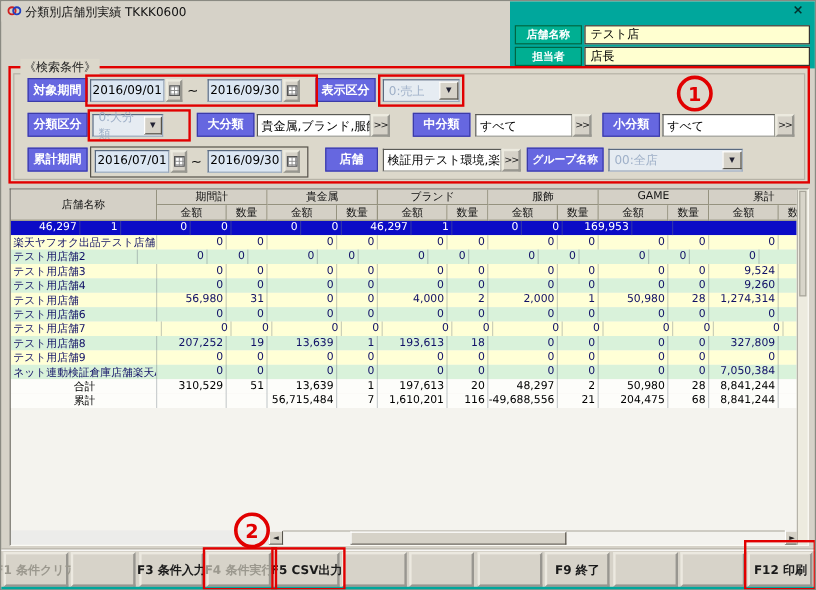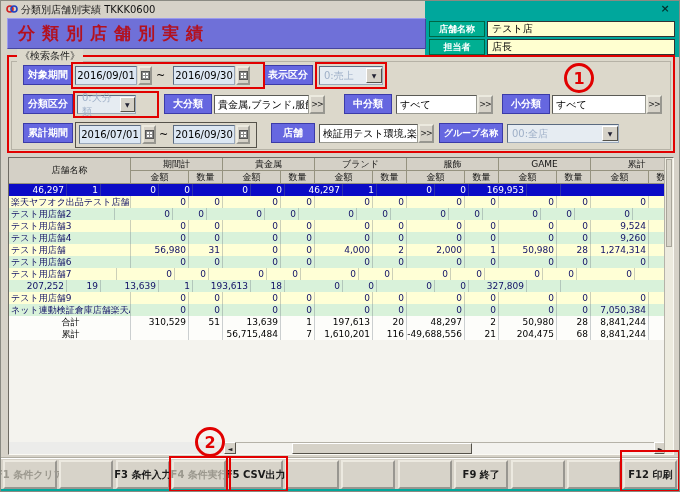--- a/index.html
+++ b/index.html
@@ -82,23 +82,20 @@
     <svg class="app-icon" data-name="app-icon" viewBox="0 0 12 12">
       <circle cx="4" cy="6" r="3" fill="none" stroke="#d02020" stroke-width="1.6"></circle>
       <circle cx="8" cy="6" r="3" fill="none" stroke="#2040c0" stroke-width="1.6"></circle>
     </svg>
     <span class="title-text" data-name="window-title">分類別店舗別実績  TKKK0600</span>
   </div>
 
   <div class="tealblock" data-name="top-right-panel"></div>
   <div class="close-btn" data-name="close-icon">×</div>
 
-  <div class="pheader" data-name="page-header">
-    <span data-name="page-title">分類別店舗別実績</span>
-  </div>
 
   <div class="info-label" style="left:428px; top:20px;" data-name="store-name-label">店舗名称</div>
   <div class="info-value" style="left:486px; top:20px;" data-name="store-name-value">テスト店</div>
   <div class="info-label" style="left:428px; top:38px;" data-name="person-in-charge-label">担当者</div>
   <div class="info-value" style="left:486px; top:38px;" data-name="person-in-charge-value">店長</div>
 
   <div class="searchpanel" data-name="search-conditions-panel"></div>
   <div class="etch" data-name="search-groupbox-border"></div>
   <div class="legend" data-name="search-conditions-legend">《検索条件》</div>
 
@@ -285,35 +282,36 @@
             <div class="c" data-name="cell-value" style="width:58px">0</div>
             <div class="c" data-name="cell-value" style="width:34px">0</div>
             <div class="c" data-name="cell-value" style="width:58px">0</div>
             <div class="c" data-name="cell-value" style="width:34px">0</div>
             <div class="c" data-name="cell-value" style="width:58px">0</div>
             <div class="c" data-name="cell-value" style="width:34px">0</div>
             <div class="c" data-name="cell-value" style="width:58px">0</div>
             <div class="c" data-name="cell-value" style="width:34px"></div>
           </div>
           <div class="trow r-even" data-name="table-row">
-            <div class="c nc" data-name="cell-store-name" style="width:108px">テスト用店舗7</div>
+            <div class="c nc" data-name="cell-store-name" style="width:126px">テスト用店舗7</div>
             <div class="c" data-name="cell-value" style="width:58px">0</div>
             <div class="c" data-name="cell-value" style="width:34px">0</div>
             <div class="c" data-name="cell-value" style="width:58px">0</div>
             <div class="c" data-name="cell-value" style="width:34px">0</div>
             <div class="c" data-name="cell-value" style="width:58px">0</div>
             <div class="c" data-name="cell-value" style="width:34px">0</div>
             <div class="c" data-name="cell-value" style="width:58px">0</div>
             <div class="c" data-name="cell-value" style="width:34px">0</div>
             <div class="c" data-name="cell-value" style="width:58px">0</div>
             <div class="c" data-name="cell-value" style="width:34px">0</div>
             <div class="c" data-name="cell-value" style="width:58px">0</div>
             <div class="c" data-name="cell-value" style="width:34px"></div>
           </div>
           <div class="trow r-odd" data-name="table-row">
+            <div class="c nc" data-name="cell-store-name" style="width:122px">テスト用店舗8</div>
             <div class="c" data-name="cell-value" style="width:58px">207,252</div>
             <div class="c" data-name="cell-value" style="width:34px">19</div>
             <div class="c" data-name="cell-value" style="width:58px">13,639</div>
             <div class="c" data-name="cell-value" style="width:34px">1</div>
             <div class="c" data-name="cell-value" style="width:58px">193,613</div>
             <div class="c" data-name="cell-value" style="width:34px">18</div>
             <div class="c" data-name="cell-value" style="width:58px">0</div>
             <div class="c" data-name="cell-value" style="width:34px">0</div>
             <div class="c" data-name="cell-value" style="width:58px">0</div>
             <div class="c" data-name="cell-value" style="width:34px">0</div>

